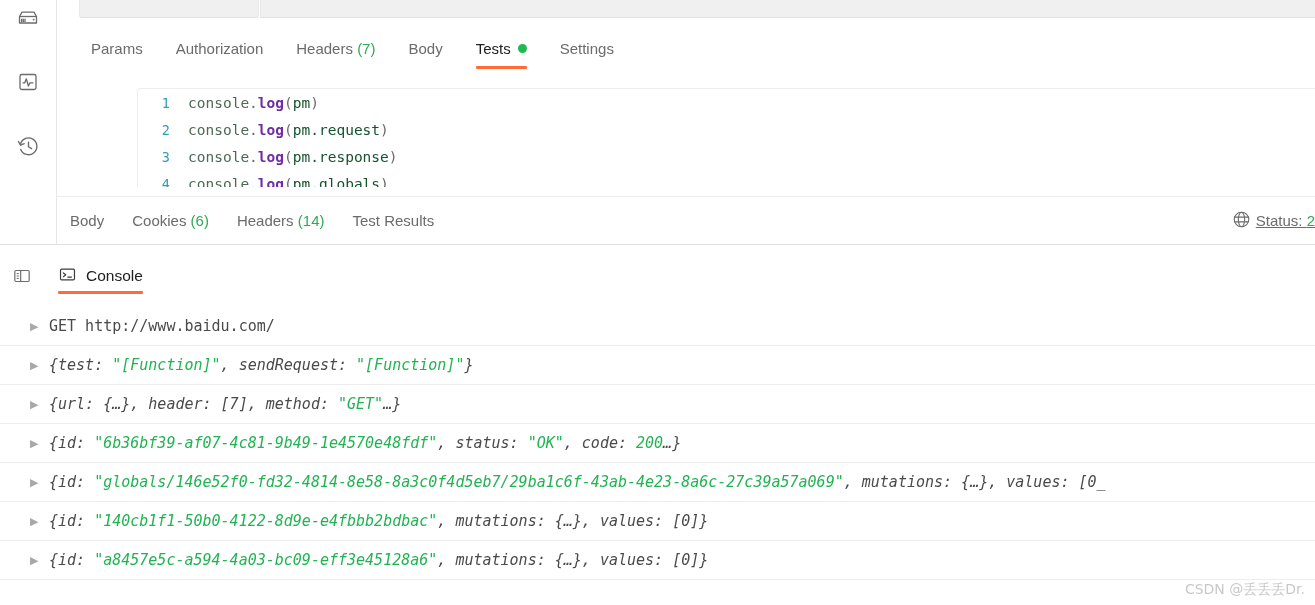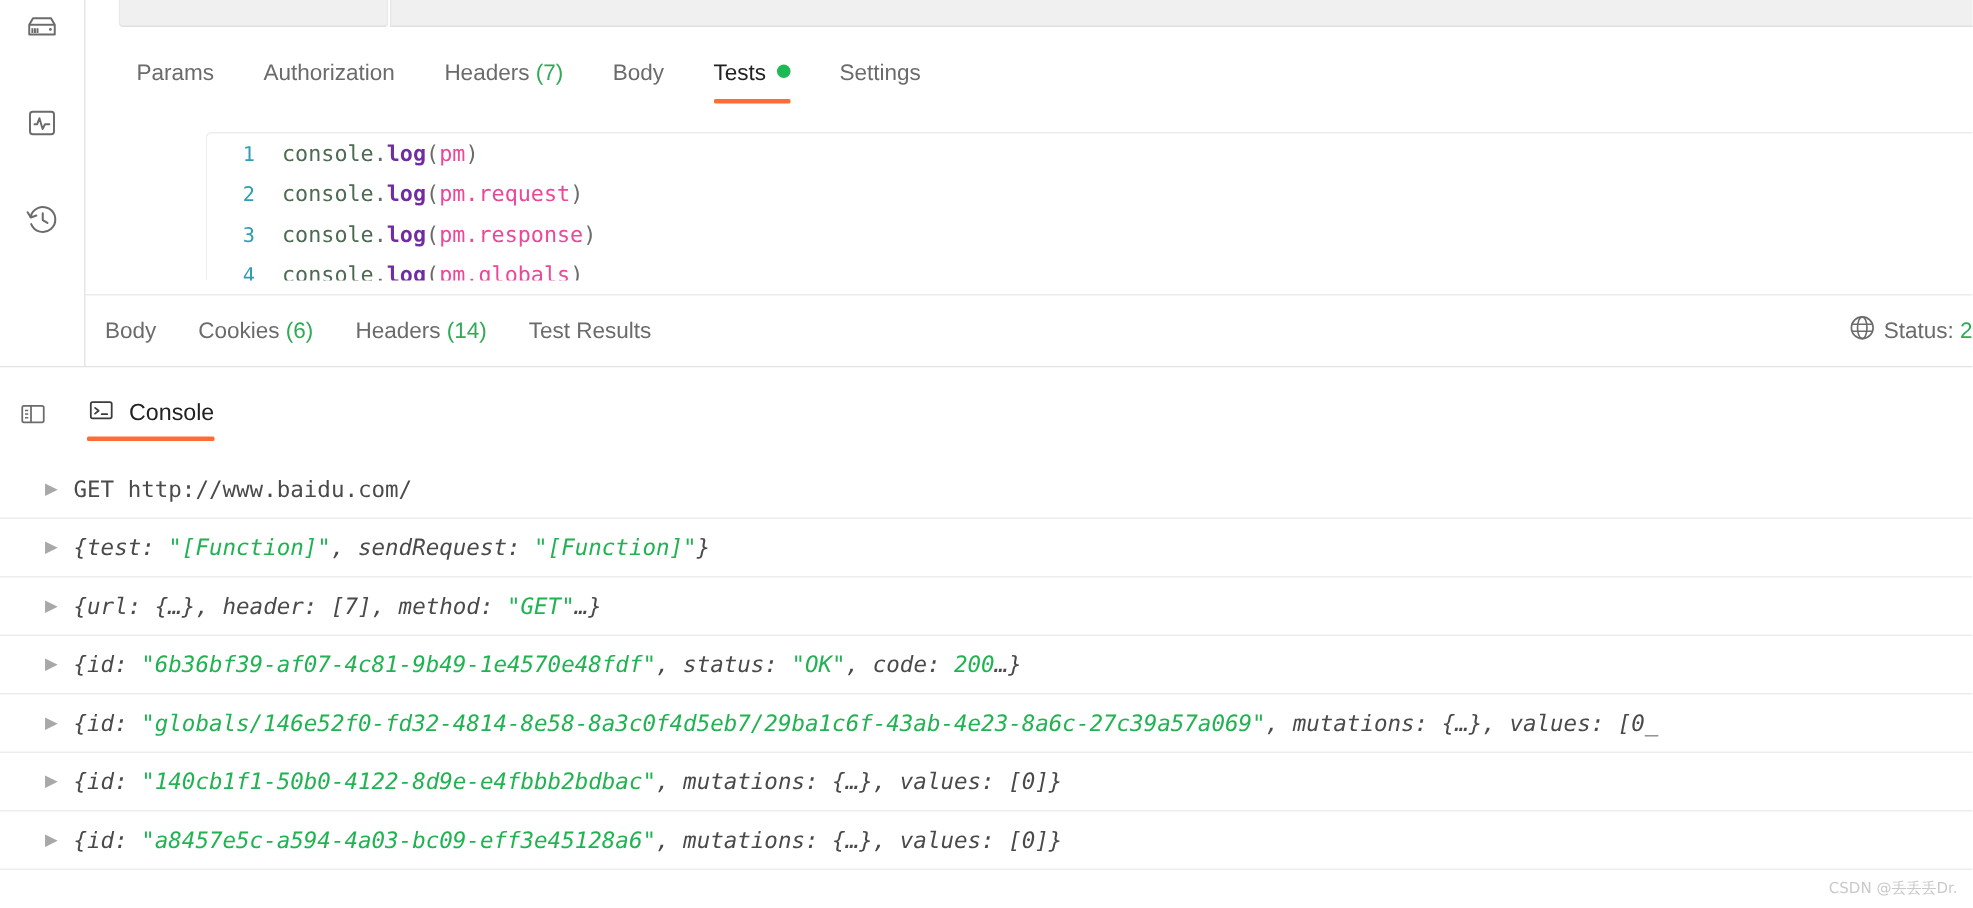--- a/index.html
+++ b/index.html
@@ -76,36 +76,36 @@
     font-family: "DejaVu Sans Mono", monospace; font-size: 14.5px;
   }
   .ln {
     width: 50px; text-align: right; padding-right: 18px;
     color: #2f9fb5; font-size: 13.5px; flex: none;
   }
   .ctxt { white-space: pre; }
   .t-plain { color: #4d6b53; }
   .t-fn    { color: #6f2ca3; font-weight: bold; }
   .t-punc  { color: #6b6b6b; }
-  .t-var   { color: #ec4899; }
+  .t-var   { color: #14532d; }
 
   
   .resp-bar {
     position: absolute; left: 57px; top: 196px; right: 0; height: 48px;
     display: flex; align-items: center; padding-left: 13px;
     border-top: 1px solid #ececec;
   }
   .resp-tab {
     font-size: 15px; color: #6b6b6b; margin-right: 28px; cursor: pointer;
     white-space: nowrap;
   }
   .resp-tab .cnt { color: #2faa55; }
   .resp-right {
     margin-left: auto; display: flex; align-items: center;
-    padding-right: 0; color: #6b6b6b; font-size: 15px; gap: 4px;
+    padding-right: 0; color: #6b6b6b; font-size: 15px; gap: 4px; text-decoration: underline;
   }
   .status-text { color: #6b6b6b; white-space: nowrap; }
   .status-text .code { color: #2faa55; }
 
   .section-divider {
     position: absolute; left: 0; right: 0; top: 244px;
     height: 1px; background: #e2e2e2;
   }
 
   
@@ -144,21 +144,21 @@
     font-family: "DejaVu Sans Mono", monospace;
     font-size: 15px; color: #4a4a4a; white-space: pre;
   }
   .log-text.italic { font-style: italic; }
   .s-green { color: #21b352; }
   .s-grey  { color: #4a4a4a; }
 
   
   .watermark {
     position: absolute; right: 10px; bottom: 6px;
-    font-size: 10px; color: #c9c9c9;
+    font-size: 14px; color: #c9c9c9;
     font-family: "DejaVu Sans", sans-serif;
     pointer-events: none;
   }
 </style>
 </head>
 <body>
 
 <div class="app">
 
   <div class="rail">

